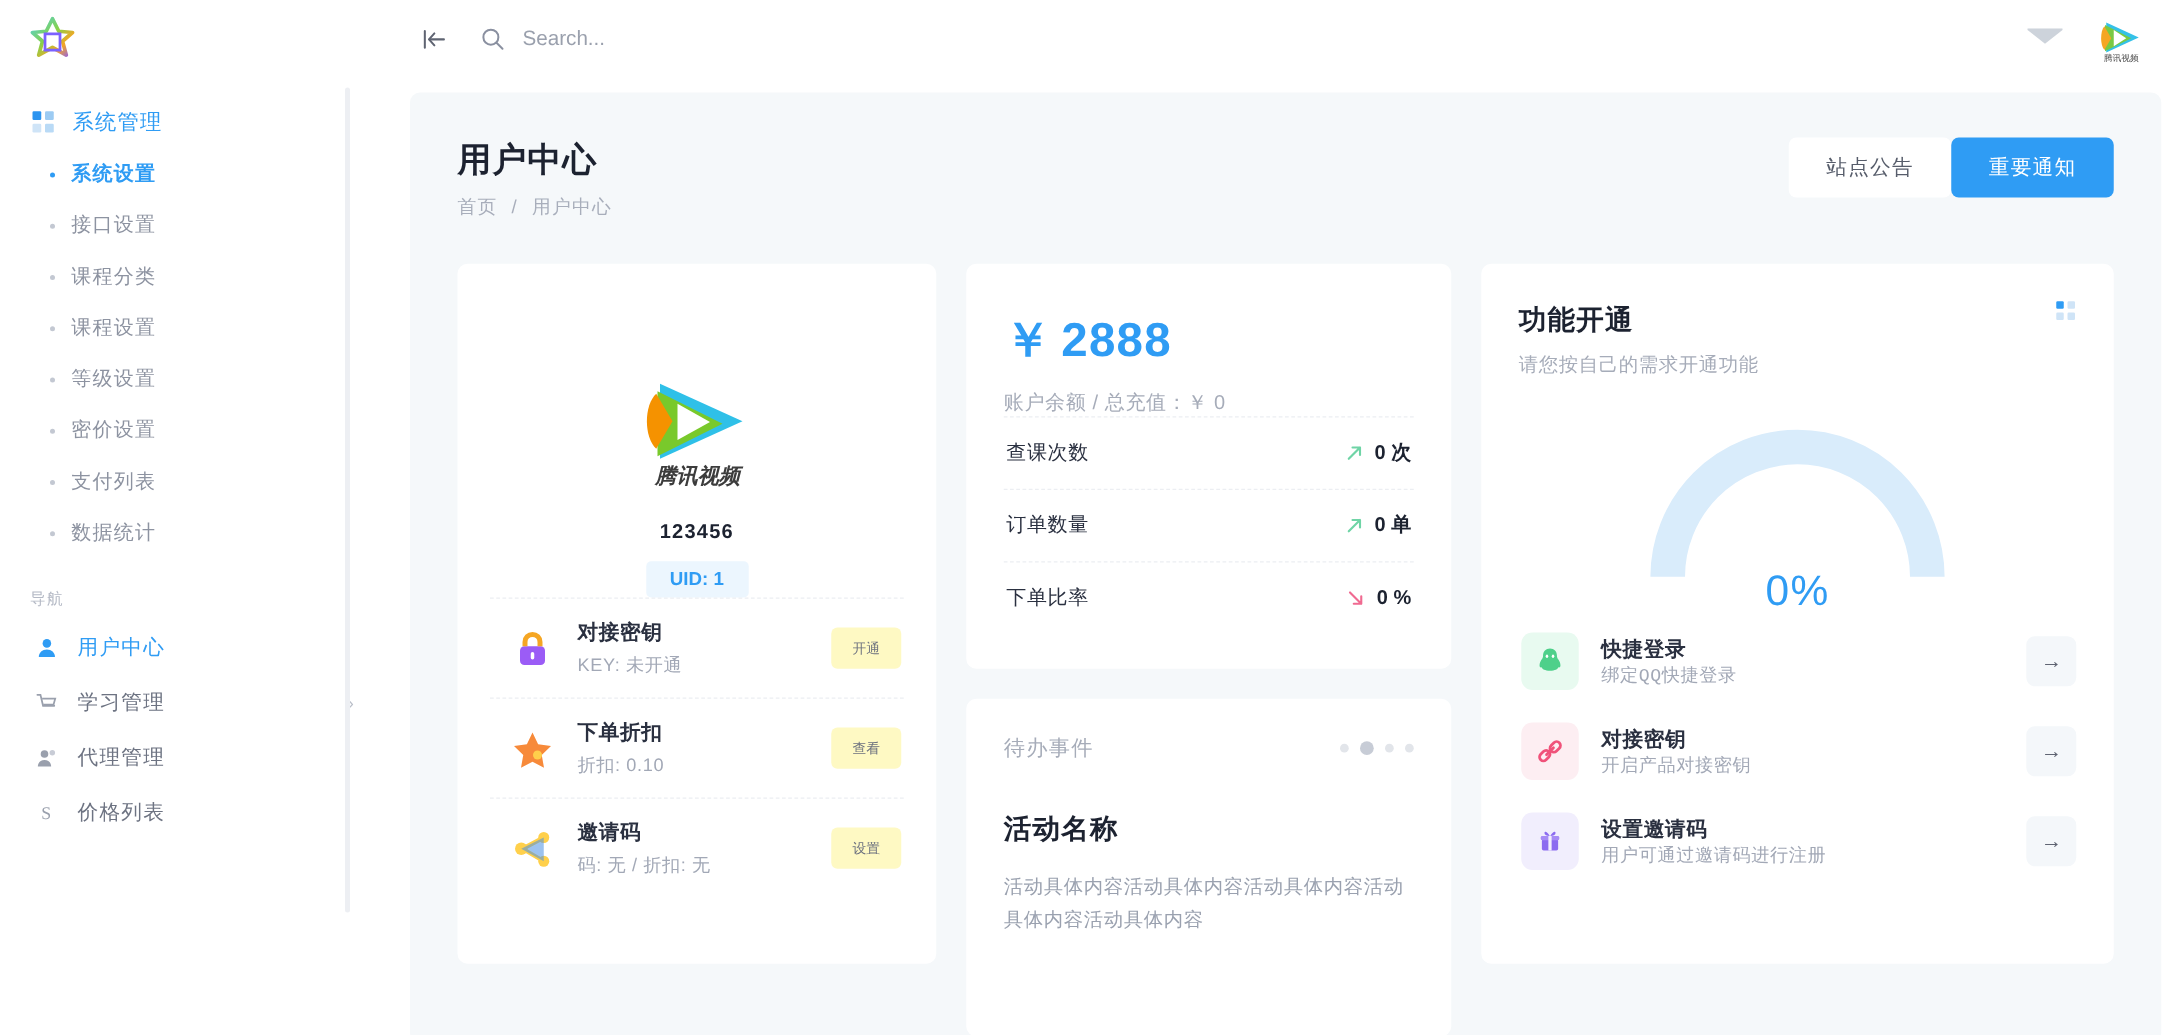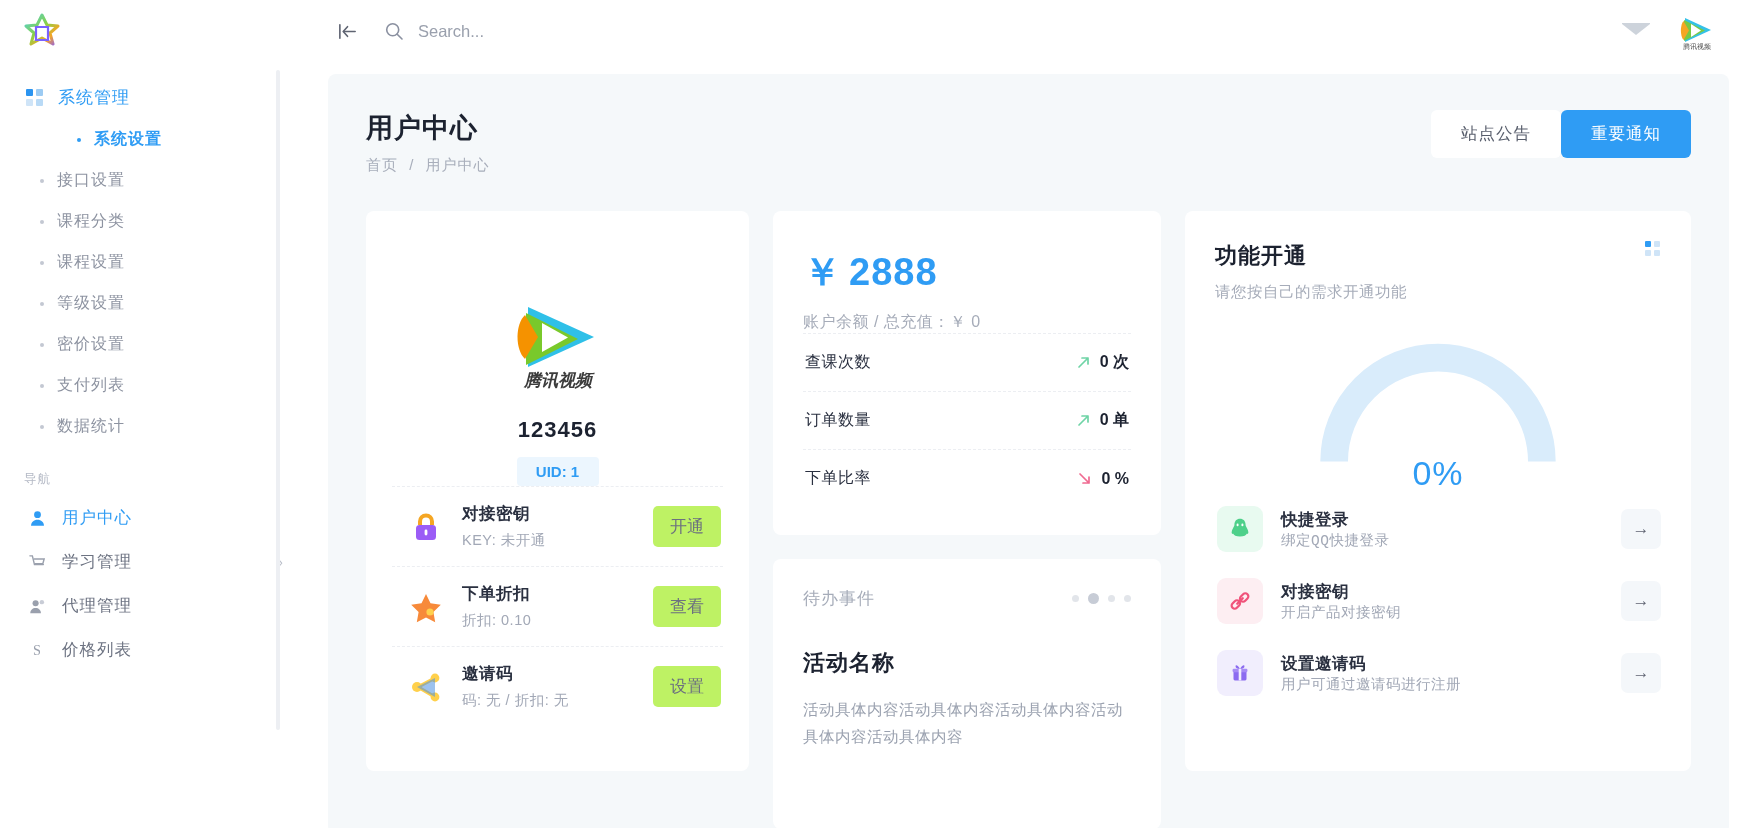--- a/index.html
+++ b/index.html
@@ -41,21 +41,21 @@
   .grid-icon i:nth-child(4){ background:#b9daf6; }
   .nav-group-head .label { color: #2f9cf4; font-size: 17px; letter-spacing: 1px; }
 
   .sub-item {
     display: flex; align-items: center; gap: 13px;
     padding: 10px 0 10px 40px;
     font-size: 16px; color: #8d93a1; cursor: pointer;
     letter-spacing: 1px;
   }
   .sub-item .dot { width: 4px; height: 4px; border-radius: 50%; background: #c3c8d2; flex: none; }
-  .sub-item.active { color: #2f9cf4; font-weight: bold; margin-left: 37px; }
+  .sub-item.active { color: #2f9cf4; font-weight: bold; }
   .sub-item.active .dot { background: #2f9cf4; }
 
   .nav-section-title {
     font-size: 12.5px; color: #b4b9c5; padding: 24px 0 8px 24px; letter-spacing: 1px;
   }
   .main-item {
     display: flex; align-items: center; gap: 14px;
     padding: 11px 26px 11px 26px;
     font-size: 16.5px; color: #6d7382; cursor: pointer; letter-spacing: 1px;
   }
@@ -115,40 +115,40 @@
     display: grid;
     grid-template-columns: 383px 388px 1fr;
     gap: 24px;
     margin-top: 36px;
   }
   .card { background: #ffffff; border-radius: 8px; }
 
   
   .card-user { padding: 30px 26px 10px 26px; height: 560px; }
   .user-avatar-big { width: 100px; height: 100px; margin: 52px auto 0 auto; position: relative; }
-  .user-name { text-align: center; font-size: 22px; font-weight: bold; color: #1c2230; margin-top: 24px; letter-spacing: 1px;}
+  .user-name { text-align: center; font-size: 16px; font-weight: bold; color: #1c2230; margin-top: 24px; letter-spacing: 1px;}
   .uid-badge {
     display: block; width: 82px; margin: 14px auto 0 auto;
     text-align: center;
     background: #ecf6fe; color: #2f9cf4; font-weight: bold;
     font-size: 15px; padding: 6px 0; border-radius: 4px;
   }
   .urow {
     display: flex; align-items: center; gap: 18px;
     padding: 16px 2px 16px 16px;
     border-top: 1px dashed #eceef2;
   }
   .urow:first-of-type { border-top: none; }
   .urow-ico { width: 36px; height: 36px; flex: none; }
   .urow-txt { flex: 1; }
   .urow-title { font-size: 16.5px; font-weight: bold; color: #2a3040; letter-spacing: .5px; }
   .urow-sub { font-size: 14.5px; color: #a2a8b6; margin-top: 6px; letter-spacing: .5px; }
   .urow-btn {
-    background: #bef264; color: #6c717f; border: none; border-radius: 5px;
-    font-size: 17px; padding: 9px 17px; cursor: pointer;
+    background: #fef9c3; color: #6c717f; border: none; border-radius: 5px;
+    font-size: 11px; padding: 9px 17px; cursor: pointer;
     font-family: Liberation Mono, monospace;
   }
 
   
   .card-balance { padding: 36px 30px 28px 30px; }
   .balance-amt { font-size: 38px; font-weight: bold; color: #2f9cf4; letter-spacing: 1px; }
   .balance-amt .yen { margin-right: 7px; }
   .balance-sub { font-size: 16px; color: #a6acb9; margin-top: 14px; letter-spacing: .5px; }
   .stat-row {
     display: flex; align-items: center; justify-content: space-between;

